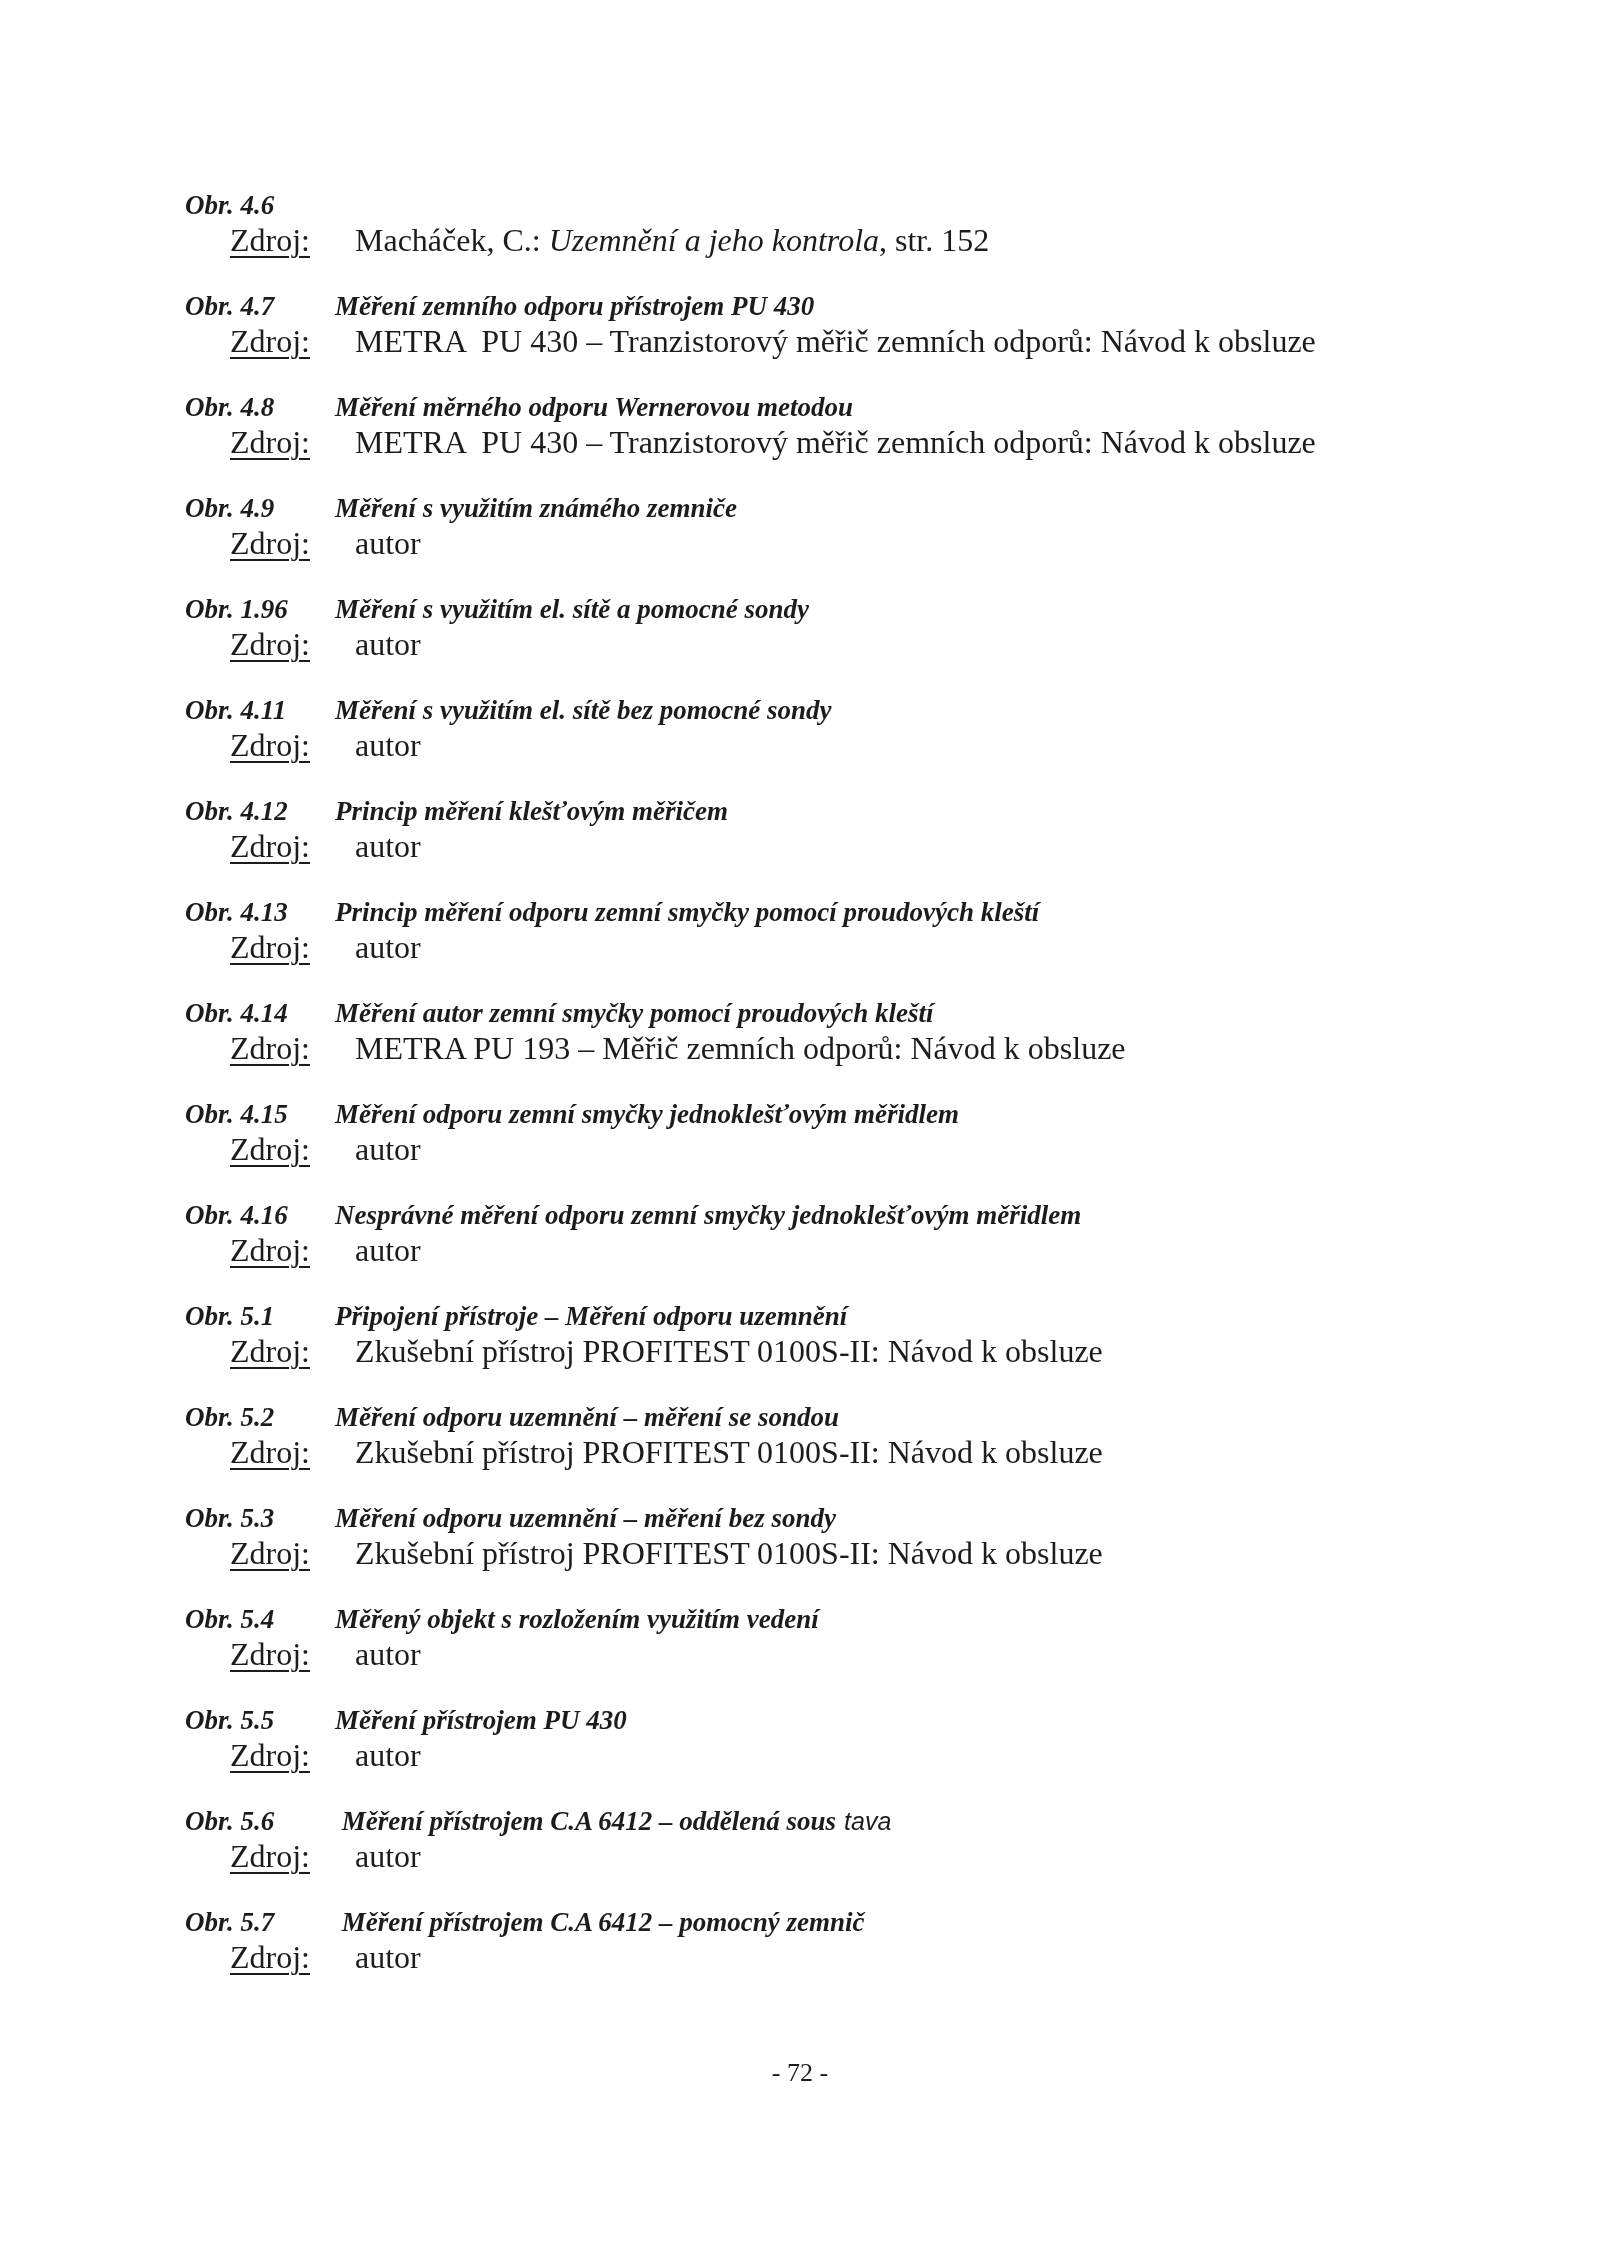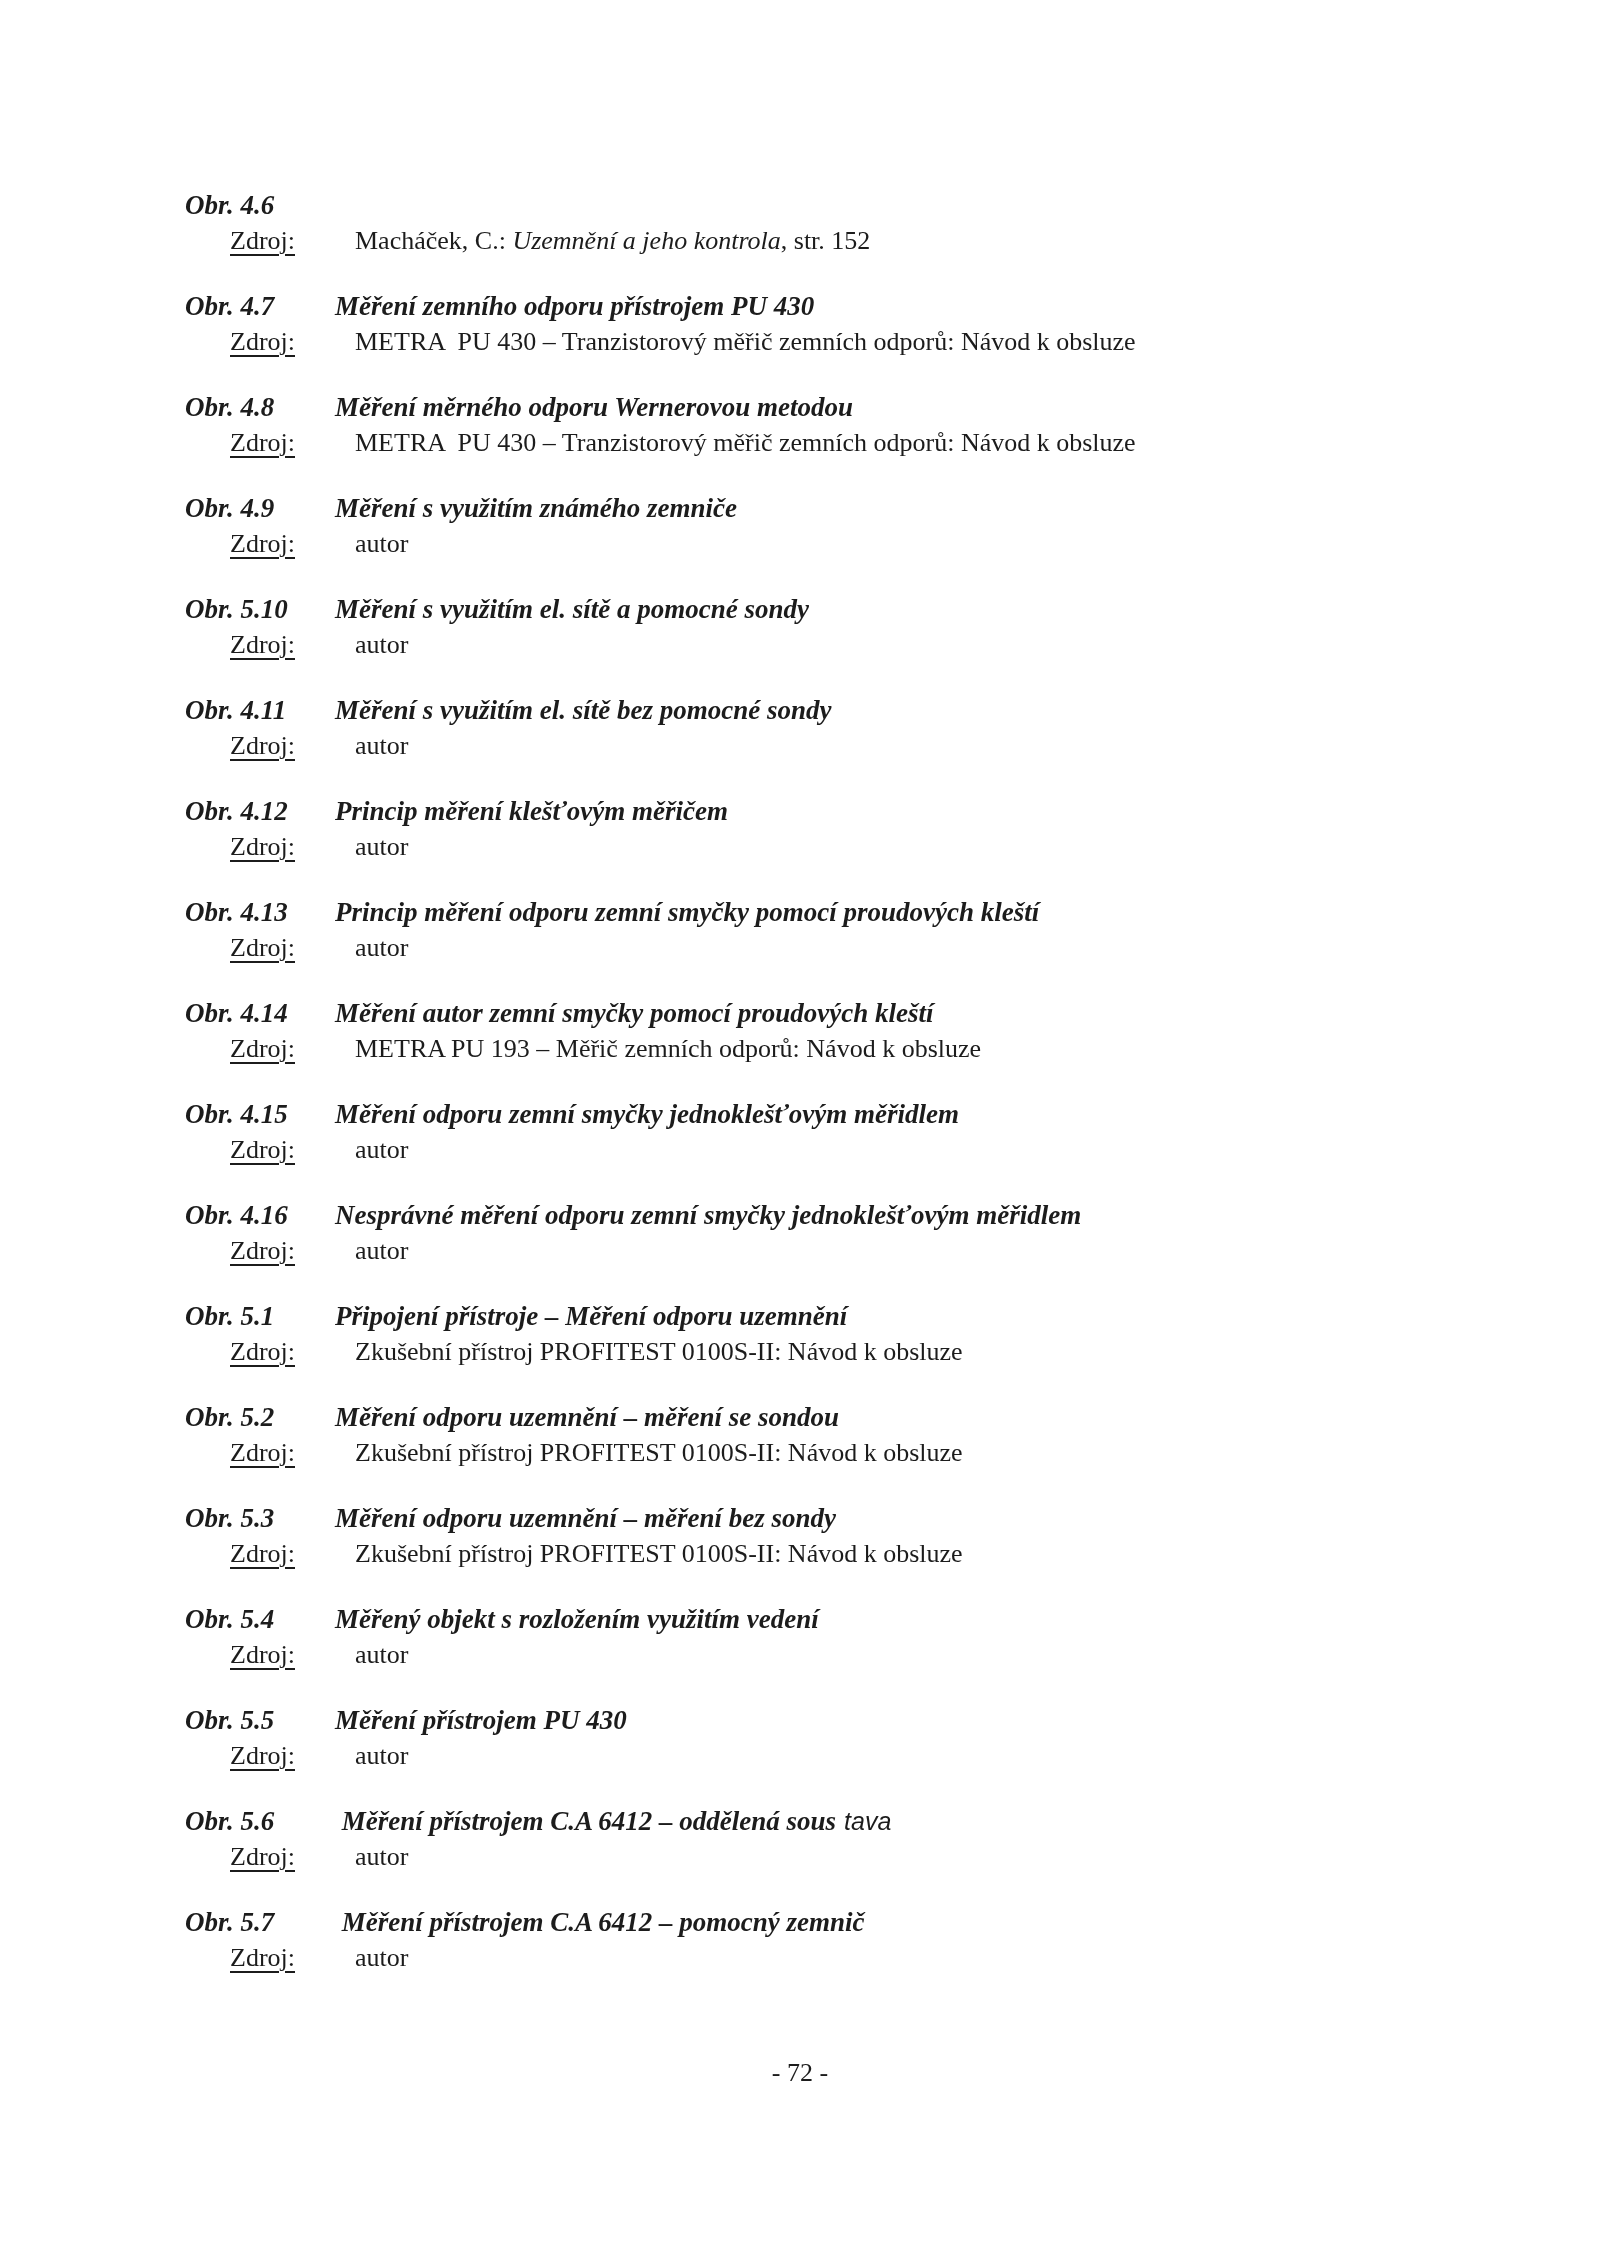--- a/index.html
+++ b/index.html
@@ -38,21 +38,21 @@
     flex: 0 0 150px;
     white-space: pre-wrap;
   }
   .title {
     white-space: pre-wrap;
   }
   .source-row {
     display: flex;
     align-items: baseline;
     padding-left: 45px;
-    font-size: 26px;
+    font-size: 32px;
     line-height: 35px;
     font-weight: normal;
     font-style: normal;
   }
   .zdroj {
     flex: 0 0 125px;
   }
   .zdroj-text {
     text-decoration: underline;
     text-underline-offset: 5px;
@@ -123,21 +123,21 @@
       <span class="title"><span class="s-bi">Měření s využitím známého zemniče</span></span>
     </div>
     <div class="source-row">
       <span class="zdroj"><span class="zdroj-text">Zdroj:</span></span>
       <span class="src"><span class="s-n">autor</span></span>
     </div>
   </div>
 
   <div class="entry">
     <div class="title-row">
-      <span class="label">Obr. 5.10</span>
+      <span class="label">Obr. 1.96</span>
       <span class="title"><span class="s-bi">Měření s využitím el. sítě a pomocné sondy</span></span>
     </div>
     <div class="source-row">
       <span class="zdroj"><span class="zdroj-text">Zdroj:</span></span>
       <span class="src"><span class="s-n">autor</span></span>
     </div>
   </div>
 
   <div class="entry">
     <div class="title-row">

